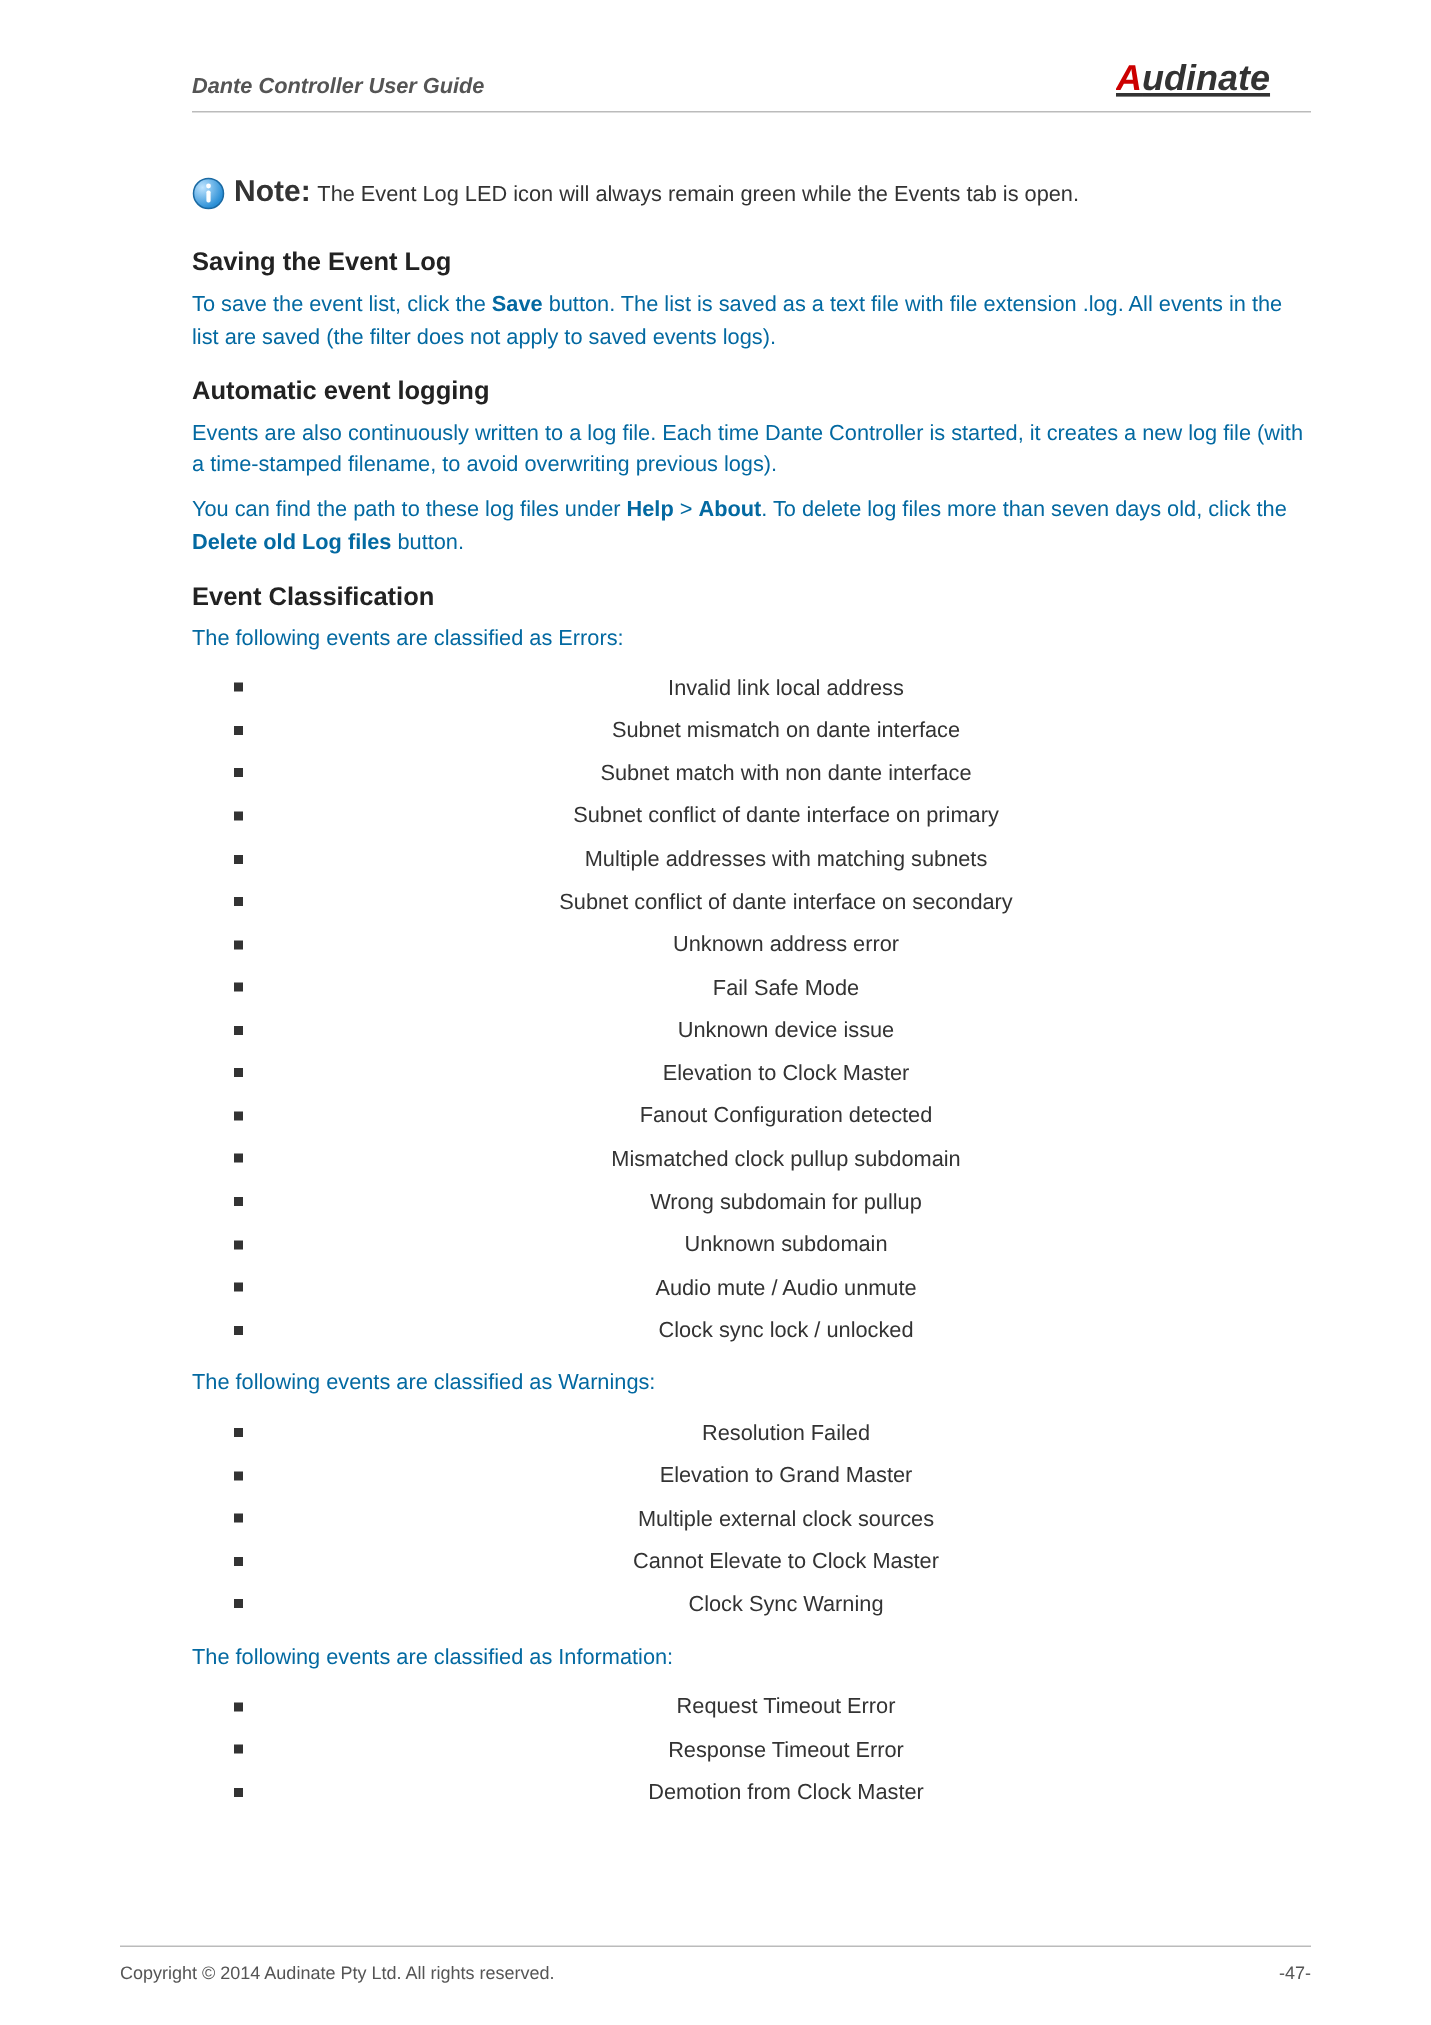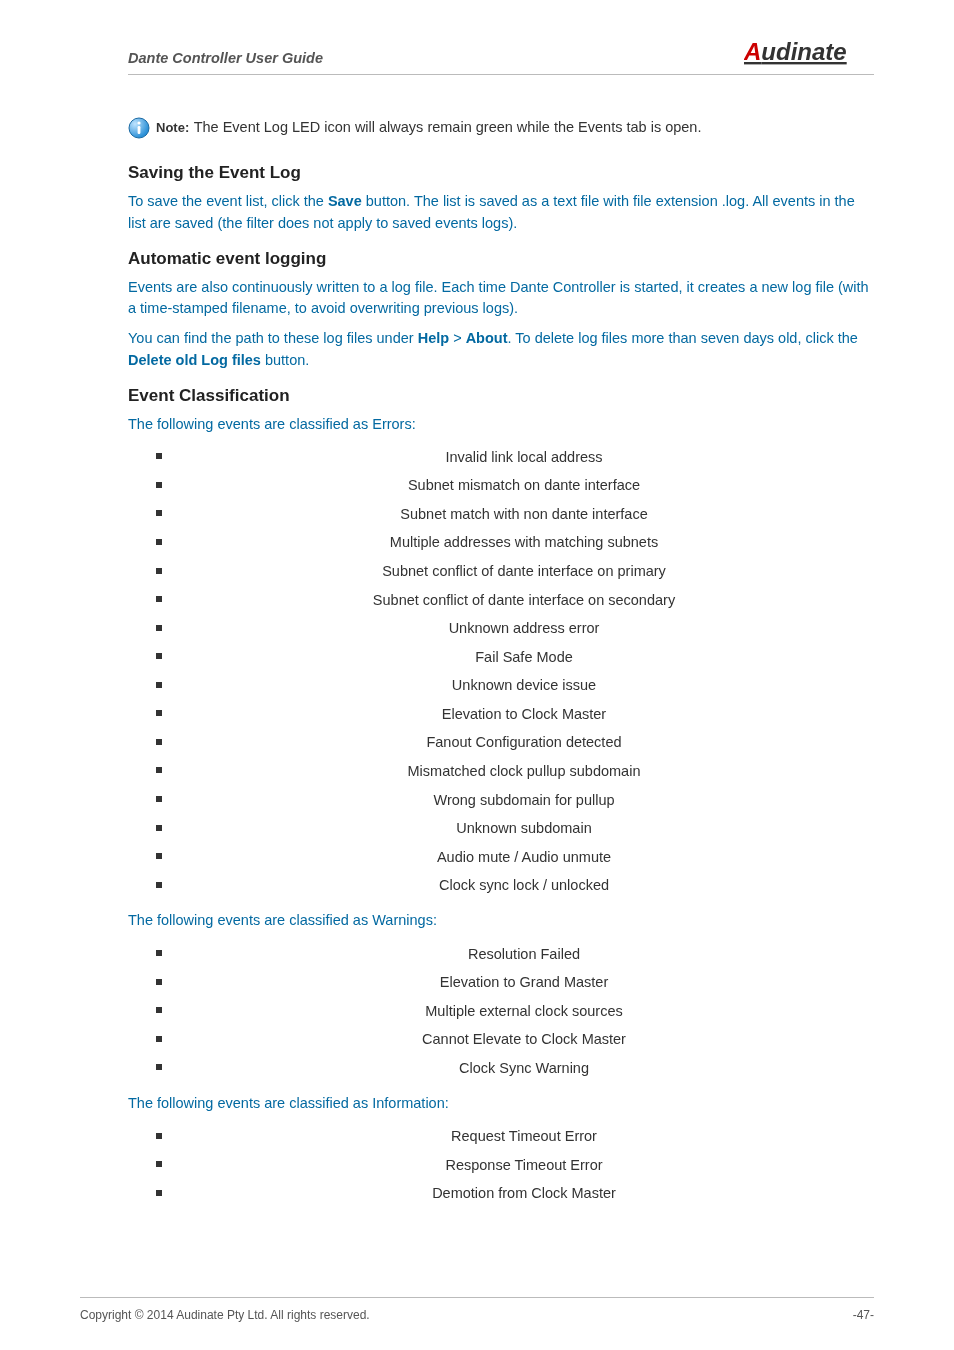--- a/index.html
+++ b/index.html
@@ -42,21 +42,21 @@
     margin-bottom: 24px;
     margin-top: 10px;
   }
   .note-icon {
     width: 22px;
     height: 22px;
     flex-shrink: 0;
   }
   .note-label {
     font-weight: bold;
-    font-size: 13px;
+    font-size: 20px;
   }
   .note-text {
     font-size: 14.5px;
     line-height: 1.45;
   }
   h3.section {
     font-size: 17px;
     font-weight: bold;
     margin-top: 14px;
     margin-bottom: 8px;
@@ -156,22 +156,22 @@
     <span>You can find the path to these log files under </span><span class="bold">Help</span><span> &gt; </span><span class="bold">About</span><span>. To delete log files more than seven days old, click the </span><span class="bold">Delete old Log files</span><span> button.</span>
   </p>
 
   <h3 class="section">Event Classification</h3>
 
   <p class="body">The following events are classified as Errors:</p>
   <ul class="bullets" id="errors-list">
       <li>Invalid link local address</li>
       <li>Subnet mismatch on dante interface</li>
       <li>Subnet match with non dante interface</li>
+      <li>Subnet conflict of dante interface on primary</li>
       <li>Multiple addresses with matching subnets</li>
-      <li>Subnet conflict of dante interface on primary</li>
       <li>Subnet conflict of dante interface on secondary</li>
       <li>Unknown address error</li>
       <li>Fail Safe Mode</li>
       <li>Unknown device issue</li>
       <li>Elevation to Clock Master</li>
       <li>Fanout Configuration detected</li>
       <li>Mismatched clock pullup subdomain</li>
       <li>Wrong subdomain for pullup</li>
       <li>Unknown subdomain</li>
       <li>Audio mute / Audio unmute</li>

